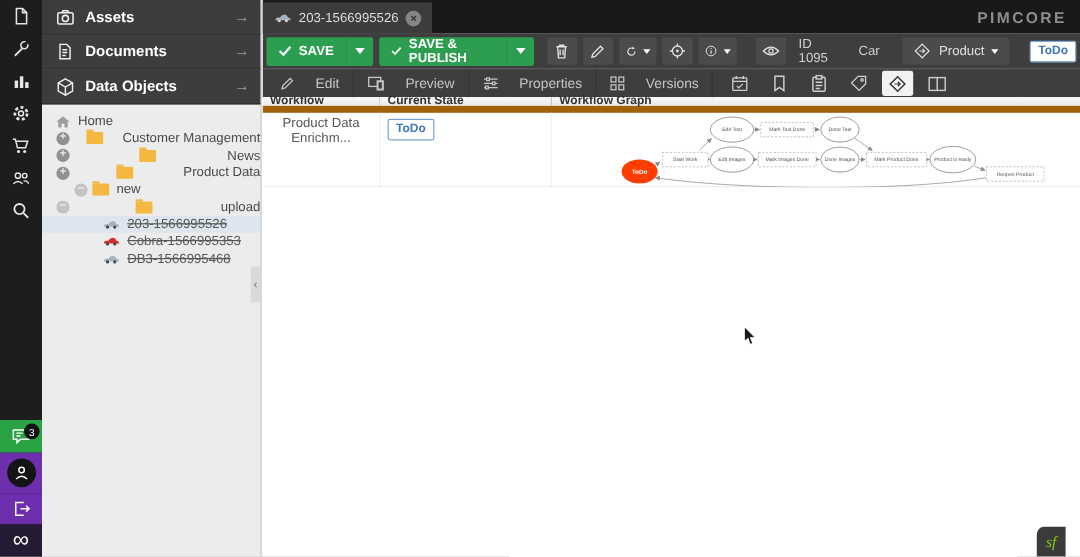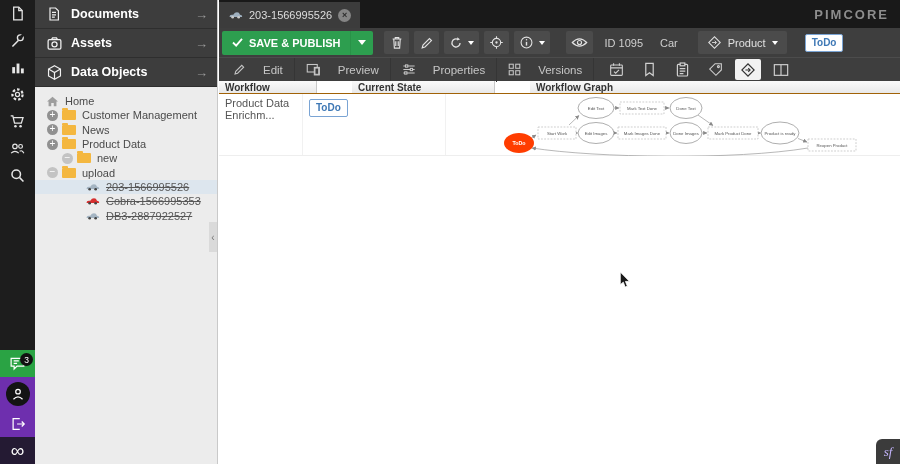--- a/index.html
+++ b/index.html
@@ -26,21 +26,21 @@
   .sidebar { position:absolute; left:35px; top:0; width:183px; height:464px; background:#ececec; border-right:1px solid #c9c9c9; z-index:4; }
   .acc-header { height:29px; background:#3d3d3d; border-bottom:1px solid #2e2e2e; display:flex; align-items:center; padding:0 9px; color:#fff; cursor:pointer; }
   .acc-header .acc-ic { width:20px; display:flex; align-items:center; justify-content:center; color:#f0f0f0; }
   .acc-title { flex:1; margin-left:7px; font-size:12.5px; font-weight:bold; }
   .acc-arrow::before { content:"\2192"; color:#9a9a9a; font-size:13px; }
 
   .tree { position:absolute; top:94px; left:0; right:0; }
   .tree-row { height:14.3px; display:flex; align-items:center; font-size:11px; color:#4a4a4a; white-space:nowrap; cursor:pointer; }
   .tree-row .tree-label { margin-left:2px; }
   .lvl0 { padding-left:11px; }
-  .lvl1 { padding-left:12px; }
+  .lvl1 { padding-left:12px;justify-content:space-between; }
   .lvl2 { padding-left:27px; }
   .lvl3 { padding-left:50px; }
   .tree-row.selected { background:#dde6ee; }
   .tree-row.strike .tree-label { text-decoration:line-through; color:#585858; }
   .expander { width:11px; height:11px; border-radius:50%; background:#909090; color:#fff; font-size:10px;
     display:flex; align-items:center; justify-content:center; margin-right:4px; flex:none; line-height:1; }
   .expander.plus::before { content:"+"; margin-top:-1px; }
   .expander.minus { background:#c3c3c3; }
   .expander.minus::before { content:"\2212"; margin-top:-1px; }
   .folder { width:14px; height:10px; background:#f4b73f; border-radius:1px; position:relative; margin-right:4px; flex:none; }
@@ -77,40 +77,40 @@
 
   .toolbar2 { height:24px; background:#3e3e3e; border-top:1px solid #4c4c4c; display:flex; align-items:center; padding:0 3px; }
   .tb2-item { display:flex; align-items:center; gap:17px; color:#c6c6c6; font-size:11.5px; padding:0 11px;
     height:24px; border-right:1px solid #353535; cursor:pointer; }
   .tb2-icons { display:flex; align-items:center; gap:7px; margin-left:9px; }
   .tb2-icon { width:26px; height:21px; display:flex; align-items:center; justify-content:center; color:#d0d0d0;
     border-radius:2px; cursor:pointer; }
   .tb2-icon.active { background:#f2f2f2; color:#333; }
 
   
-  .gridheader { display:flex; height:13px; border-bottom:1px solid #a16207;gap:35px; }
+  .gridheader { display:flex; height:13px; border-bottom:6px solid #a16207; }
   .gh-cell { background:linear-gradient(#fafafa,#e9e9e9); border-right:1px solid #c8c8c8; font-size:10px;
     font-weight:bold; color:#333; display:flex; align-items:center; padding:0 6px; }
   .gh-1 { width:98px; } .gh-2 { width:143px; } .gh-3 { flex:1; border-right:none; }
   .gridrow { display:flex; height:62px; border-bottom:1px solid #eeeeee; cursor:pointer; }
   .gr-cell { padding:3px 6px; border-right:1px solid #f1f1f1; }
-  .gr-1 { width:84px; font-size:11px; color:#555; }
+  .gr-1 { width:98px; font-size:11px; color:#555;text-align:center; }
   .gr-2 { width:143px; }
   .gr-3 { flex:1; border-right:none; position:relative; padding:0; }
   .wf-graph { position:absolute; left:40px; top:0; }
   .wf-graph .edge { stroke:#999; stroke-width:0.7; fill:none; }
   .wf-graph .place { fill:#fff; stroke:#777; stroke-width:0.6; }
   .wf-graph .trans { fill:#fff; stroke:#b9b9b9; stroke-width:0.7; stroke-dasharray:1.8 1.4; }
   .wf-graph .nlabel { font-size:4.3px; fill:#555; text-anchor:middle; font-family:"Liberation Sans",sans-serif; }
   .wf-graph .start { fill:#ff3d00; stroke:none; }
   .wf-graph .slabel { font-size:5.3px; fill:#fff; text-anchor:middle; font-weight:bold; font-family:"Liberation Sans",sans-serif; }
 
   .mouse-cursor { position:absolute; left:400px; top:271px; z-index:9; pointer-events:none; }
-  .sf-badge { position:absolute; right:0; bottom:0; width:24px; height:25px; background:#3b3b3b;
-    border-radius:6px 0 0 0; display:flex; align-items:center; justify-content:center; color:#c4b5fd;
+  .sf-badge { position:absolute; right:12px; bottom:0; width:24px; height:25px; background:#3b3b3b;
+    border-radius:6px 0 0 0; display:flex; align-items:center; justify-content:center; color:#84cc16;
     font-family:"Liberation Serif", serif; font-style:italic; font-size:13px; cursor:pointer; z-index:8; }
 
   svg { display:block; }
 </style>
 </head>
 <body>
 
 <div id="app">
 
   <div class="iconbar">
@@ -182,43 +182,43 @@
         <svg width="16" height="16" viewBox="0 0 18 18" fill="none" stroke="currentColor" stroke-width="1.4">
             <path d="M11 3H3.5v12H11"></path>
             <path d="M8 9h8 M13.2 6.2L16 9l-2.8 2.8"></path>
           </svg>
       </div>
       <div class="ib-logo"></div>
     </div>
   </div>
 
   <div class="sidebar">
-    <div class="acc-header">
-      <span class="acc-ic">
-        <svg width="16" height="16" viewBox="0 0 20 20" fill="none" stroke="currentColor" stroke-width="1.5">
-            <path d="M5 2.5h7l3.5 3.5v11.5H5z"></path>
-            <path d="M7.5 8h5 M7.5 11h5 M7.5 14h3.5"></path>
-          </svg>
-      </span>
-      <span class="acc-title">Documents</span>
-      <span class="acc-arrow"></span>
-    </div>
     <div class="acc-header">
       <span class="acc-ic">
         <svg width="17" height="17" viewBox="0 0 20 20" fill="none" stroke="currentColor" stroke-width="1.5">
             <rect x="2.5" y="5.5" width="15" height="11" rx="1.5"></rect>
             <circle cx="10" cy="11" r="3"></circle>
             <path d="M6.5 5.5l1.2-2h4.6l1.2 2"></path>
           </svg>
       </span>
       <span class="acc-title">Assets</span>
       <span class="acc-arrow"></span>
     </div>
     <div class="acc-header">
       <span class="acc-ic">
+        <svg width="16" height="16" viewBox="0 0 20 20" fill="none" stroke="currentColor" stroke-width="1.5">
+            <path d="M5 2.5h7l3.5 3.5v11.5H5z"></path>
+            <path d="M7.5 8h5 M7.5 11h5 M7.5 14h3.5"></path>
+          </svg>
+      </span>
+      <span class="acc-title">Documents</span>
+      <span class="acc-arrow"></span>
+    </div>
+    <div class="acc-header">
+      <span class="acc-ic">
         <svg width="17" height="17" viewBox="0 0 20 20" fill="none" stroke="currentColor" stroke-width="1.4">
             <path d="M10 2l7 4v8l-7 4-7-4V6z"></path>
             <path d="M3 6l7 4 7-4 M10 10v8"></path>
           </svg>
       </span>
       <span class="acc-title">Data Objects</span>
       <span class="acc-arrow"></span>
     </div>
 
     <div class="tree">
@@ -276,21 +276,21 @@
         <span class="tree-label">Cobra-1566995353</span>
       </div>
       <div class="tree-row lvl3 strike">
         <span class="car-ic">
           <svg width="15" height="8" viewBox="0 0 20 10">
               <path d="M2 7.5Q2 4.5 5 4.5h2Q9 1.2 12 1.2q3 0 4 3.3 3 0 3 3z" fill="#a4b4c2"></path>
               <circle cx="6.2" cy="8" r="1.8" fill="#444"></circle>
               <circle cx="14.2" cy="8" r="1.8" fill="#444"></circle>
             </svg>
         </span>
-        <span class="tree-label">DB3-2887922527</span>
+        <span class="tree-label">DB3-1566995468</span>
       </div>
     </div>
     <div class="collapse-handle"></div>
   </div>
 
   <div class="main">
 
     <div class="tabbar">
       <div class="tab">
         <span>
@@ -300,20 +300,31 @@
               <circle cx="14.2" cy="8" r="1.8" fill="#ccc"></circle>
             </svg>
         </span>
         <span>203-1566995526</span>
         <span class="tab-close"></span>
       </div>
       <div class="brand-logo">PIMCORE</div>
     </div>
 
     <div class="toolbar1">
+      <div class="btn-green">
+        <span class="bg-main">
+          <svg width="11" height="9" viewBox="0 0 12 10">
+              <path d="M1 5l3.5 3.5L11 1" stroke="#fff" stroke-width="2" fill="none"></path>
+            </svg>
+          <span>SAVE</span>
+        </span>
+        <span class="bg-caret">
+            <span class="caret"></span>
+          </span>
+      </div>
       <div class="btn-green">
         <span class="bg-main">
           <svg width="11" height="9" viewBox="0 0 12 10">
               <path d="M1 5l3.5 3.5L11 1" stroke="#fff" stroke-width="2" fill="none"></path>
             </svg>
           <span>SAVE &amp; PUBLISH</span>
         </span>
         <span class="bg-caret">
             <span class="caret"></span>
           </span>

